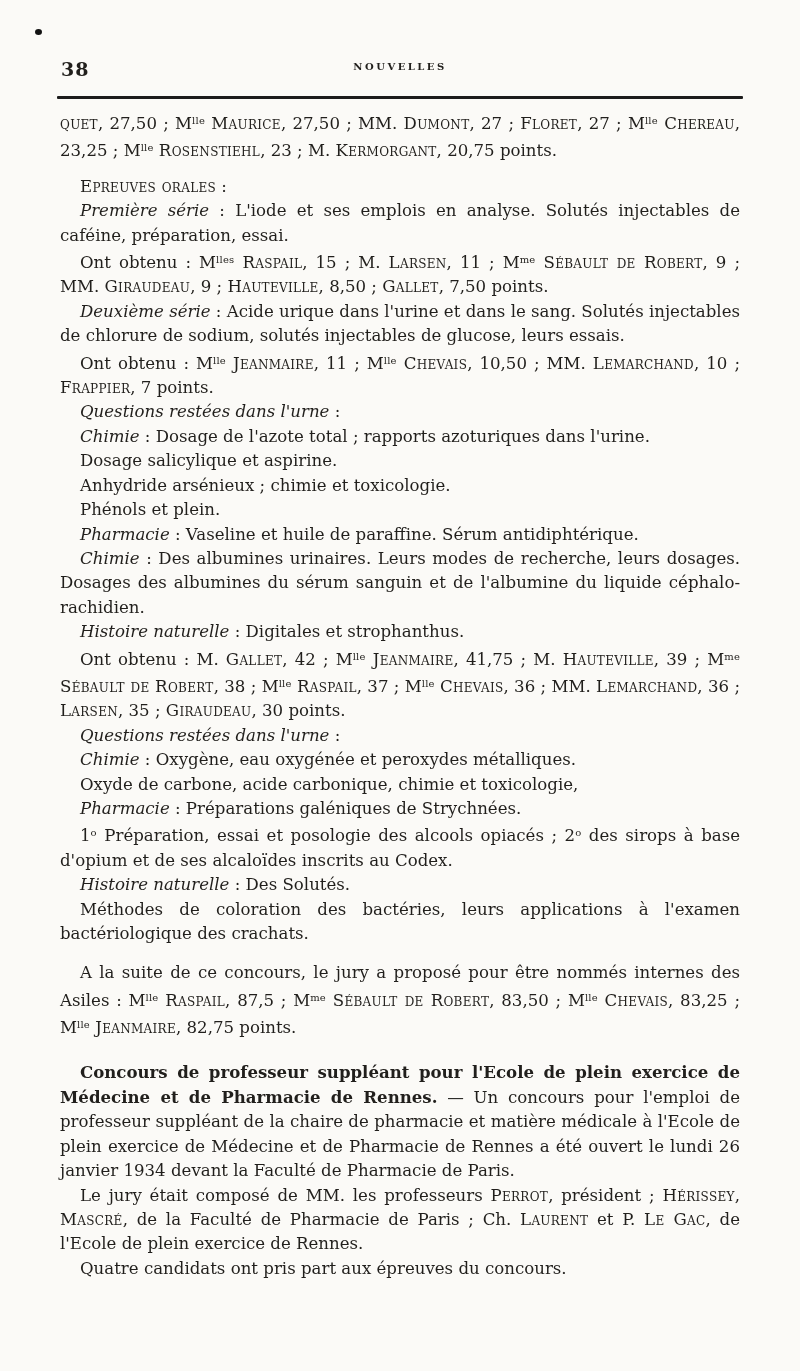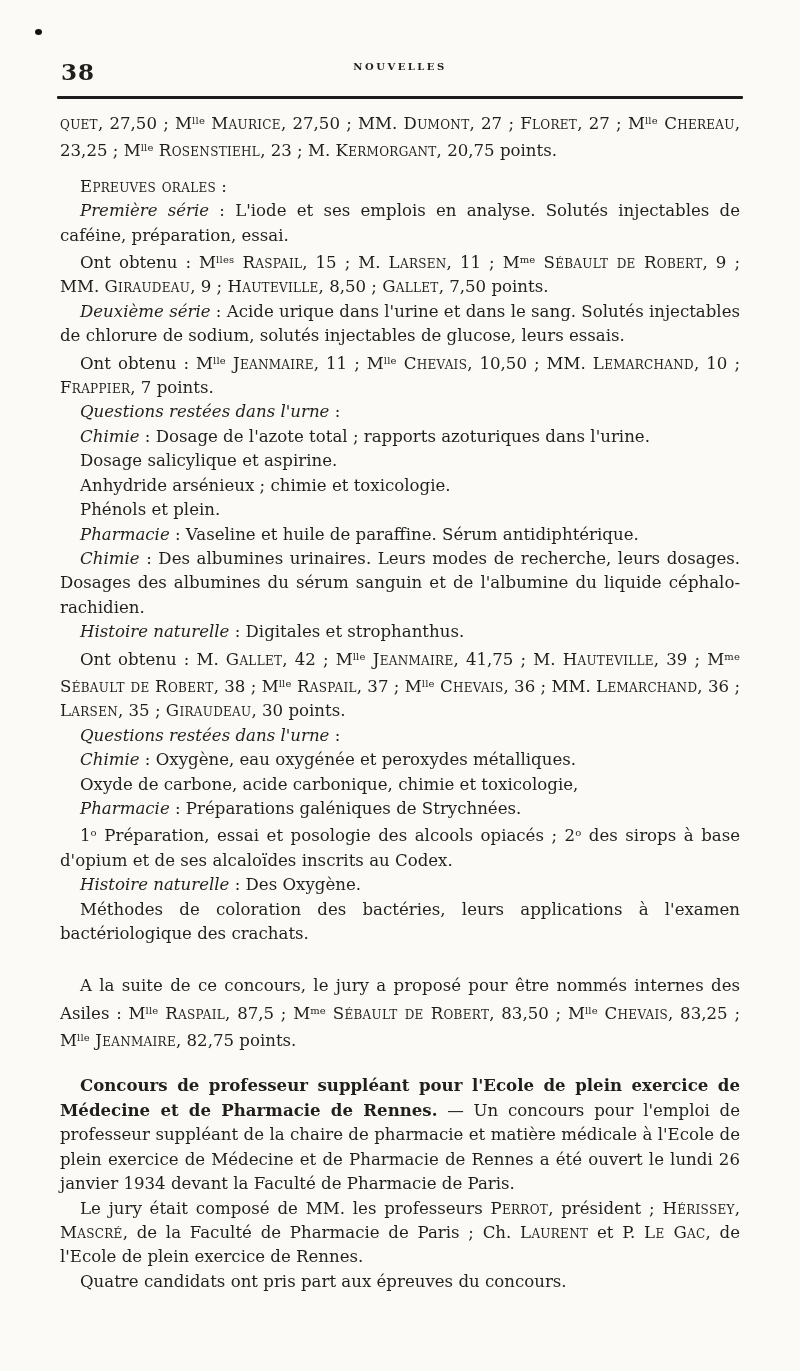--- a/index.html
+++ b/index.html
@@ -13,21 +13,21 @@
     font-family:"DejaVu Serif","Liberation Serif",serif;
     color:#211f1c;
   }
   .ink-dot {
     position:absolute; left:35px; top:29px;
     width:7px; height:6px; border-radius:50%;
     background:#121212;
   }
   .page-number {
     position:absolute; left:61px; top:58px;
-    font-size:23px; font-weight:700; letter-spacing:1px;
+    font-size:19px; font-weight:700; letter-spacing:1px;
   }
   .running-title {
     position:absolute; left:0; right:0; top:61px;
     text-align:center;
     font-size:10px; font-weight:700; letter-spacing:2.5px;
   }
   .rule {
     position:absolute; top:96px; left:57px; right:57px;
     height:3px; background:#1c1c1c; border-radius:1px;
   }
@@ -35,21 +35,21 @@
     position:absolute; top:109px; left:60px; right:60px;
   }
   .content p {
     margin:0;
     font-size:16.6px; line-height:24.4px;
     text-align:justify;
     text-justify:inter-word;
   }
   .content p.ind { text-indent:20px; }
   .content p.g1 { margin-top:11px; }
-  .content p.g2 { margin-top:28px; }
+  .content p.g2 { margin-top:15px; }
   .content p.g3 { margin-top:19px; }
   .sc  { font-variant:small-caps; letter-spacing:0.3px; }
   .i   { font-style:italic; }
   .b   { font-weight:700; }
   .sup { font-size:10px; vertical-align:5px; letter-spacing:0.2px; }
 </style>
 </head>
 <body>
 
 <div class="page">
@@ -71,20 +71,20 @@
       <p class="ind"><span>Phénols et plein.</span></p>
       <p class="ind"><span class="i">Pharmacie</span><span> : Vaseline et huile de paraffine. Sérum antidiphtérique.</span></p>
       <p class="ind"><span class="i">Chimie</span><span> : Des albumines urinaires. Leurs modes de recherche, leurs dosages. Dosages des albumines du sérum sanguin et de l'albumine du liquide céphalo-rachidien.</span></p>
       <p class="ind"><span class="i">Histoire naturelle</span><span> : Digitales et strophanthus.</span></p>
       <p class="ind"><span>Ont obtenu : M. </span><span class="sc">Gallet</span><span>, 42 ; M</span><span class="sup">lle</span><span> </span><span class="sc">Jeanmaire</span><span>, 41,75 ; M. </span><span class="sc">Hauteville</span><span>, 39 ; M</span><span class="sup">me</span><span> </span><span class="sc">Sébault de Robert</span><span>, 38 ; M</span><span class="sup">lle</span><span> </span><span class="sc">Raspail</span><span>, 37 ; M</span><span class="sup">lle</span><span> </span><span class="sc">Chevais</span><span>, 36 ; MM. </span><span class="sc">Lemarchand</span><span>, 36 ; </span><span class="sc">Larsen</span><span>, 35 ; </span><span class="sc">Giraudeau</span><span>, 30 points.</span></p>
       <p class="ind"><span class="i">Questions restées dans l'urne</span><span> :</span></p>
       <p class="ind"><span class="i">Chimie</span><span> : Oxygène, eau oxygénée et peroxydes métalliques.</span></p>
       <p class="ind"><span>Oxyde de carbone, acide carbonique, chimie et toxicologie,</span></p>
       <p class="ind"><span class="i">Pharmacie</span><span> : Préparations galéniques de Strychnées.</span></p>
       <p class="ind"><span>1</span><span class="sup">o</span><span> Préparation, essai et posologie des alcools opiacés ; 2</span><span class="sup">o</span><span> des sirops à base d'opium et de ses alcaloïdes inscrits au Codex.</span></p>
-      <p class="ind"><span class="i">Histoire naturelle</span><span> : Des Oxygène.</span></p>
+      <p class="ind"><span class="i">Histoire naturelle</span><span> : Des Solutés.</span></p>
       <p class="ind"><span>Méthodes de coloration des bactéries, leurs applications à l'examen bactériologique des crachats.</span></p>
       <p class="ind g2"><span>A la suite de ce concours, le jury a proposé pour être nommés internes des Asiles : M</span><span class="sup">lle</span><span> </span><span class="sc">Raspail</span><span>, 87,5 ; M</span><span class="sup">me</span><span> </span><span class="sc">Sébault de Robert</span><span>, 83,50 ; M</span><span class="sup">lle</span><span> </span><span class="sc">Chevais</span><span>, 83,25 ; M</span><span class="sup">lle</span><span> </span><span class="sc">Jeanmaire</span><span>, 82,75 points.</span></p>
       <p class="ind g3"><span class="b">Concours de professeur suppléant pour l'Ecole de plein exercice de Médecine et de Pharmacie de Rennes.</span><span> — Un concours pour l'emploi de professeur suppléant de la chaire de pharmacie et matière médicale à l'Ecole de plein exercice de Médecine et de Pharmacie de Rennes a été ouvert le lundi 26 janvier 1934 devant la Faculté de Pharmacie de Paris.</span></p>
       <p class="ind"><span>Le jury était composé de MM. les professeurs </span><span class="sc">Perrot</span><span>, président ; </span><span class="sc">Hérissey</span><span>, </span><span class="sc">Mascré</span><span>, de la Faculté de Pharmacie de Paris ; Ch. </span><span class="sc">Laurent</span><span> et P. </span><span class="sc">Le Gac</span><span>, de l'Ecole de plein exercice de Rennes.</span></p>
       <p class="ind"><span>Quatre candidats ont pris part aux épreuves du concours.</span></p>
     </main>
 </div>
 
 </body></html>

